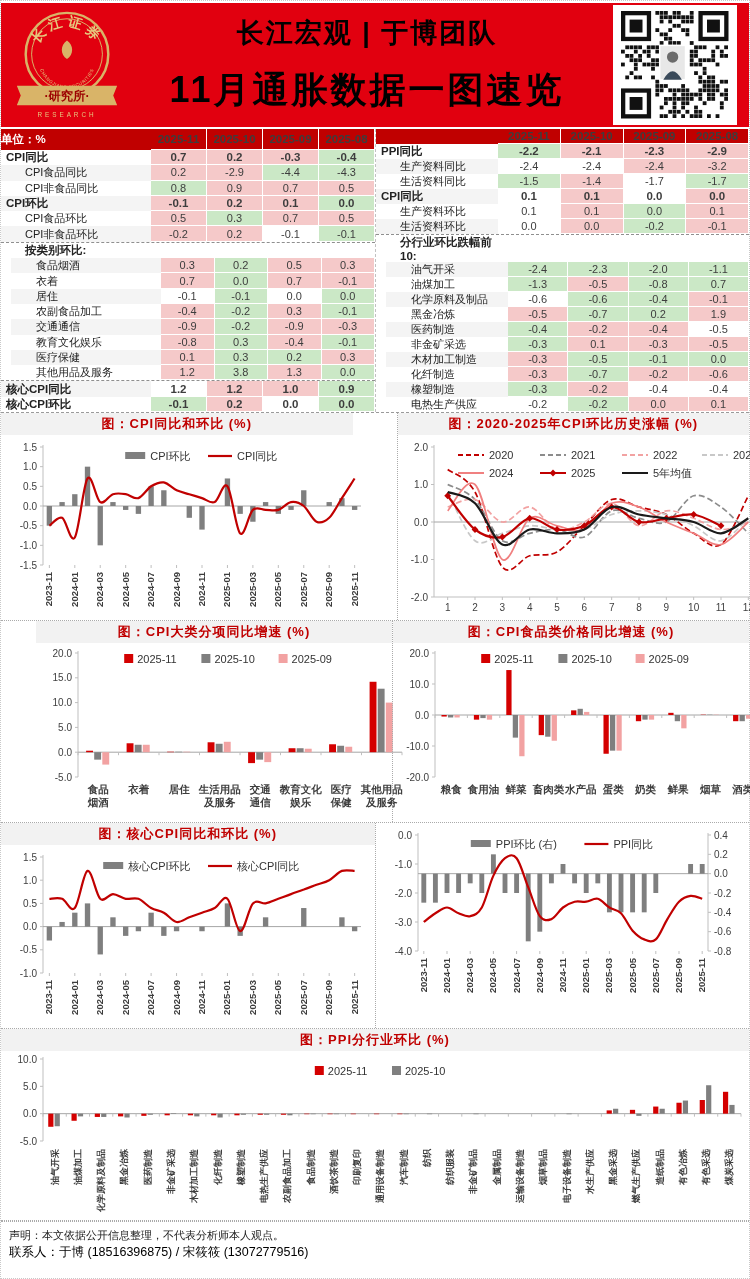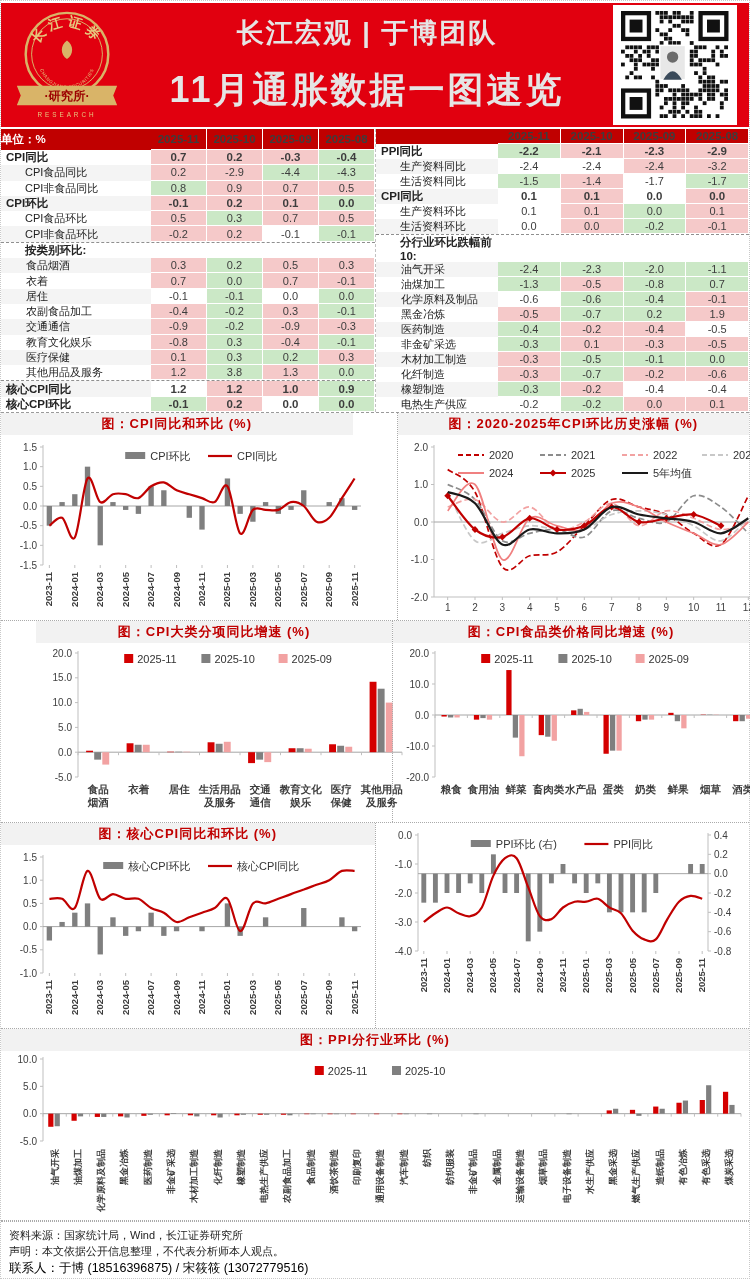--- a/index.html
+++ b/index.html
@@ -6,40 +6,40 @@
   body {
     width: 750px; height: 1279px; margin: 0; background: #fff;
     font-family: "Liberation Sans", "DejaVu Sans", sans-serif;
     overflow: hidden;
   }
   .poster { width: 750px; height: 1279px; display: flex; flex-direction: column; background: #fff; border: 1px dotted #c9c9c9; }
 
   
   .banner { height: 128px; background: #E1000F; display: flex; align-items: center; padding: 4px 8px; border-top: 2px solid #fff; border-bottom: 2px solid #fff; }
   .logo-box { width: 116px; height: 120px; flex: 0 0 auto; display:flex; align-items:center; justify-content:center; }
-  .titles { flex: 1; text-align: center; color: #e5e5e5; }
+  .titles { flex: 1; text-align: center; color: #000000; }
   .team-line { font-size: 27px; font-weight: bold; letter-spacing: 2px; }
   .main-title { font-size: 36px; font-weight: bold; letter-spacing: 3px; margin-top: 15px; }
   .qr-box { width: 132px; height: 120px; flex: 0 0 auto; display:flex; align-items:center; justify-content:center; }
 
   
   .table-wrap { height: 284px; display: flex; border-bottom: 1px dashed #9a9a9a; background:#fff; }
   .half { width: 375px; display: flex; flex-direction: column; }
   .half-r { border-left: 1px dashed #c2c2c2; }
   .thead { height: 21px; background: #C00000; color: #fff; font-weight: bold; font-size: 11.5px; display: flex; align-items: stretch; }
   .thead .tlabel { display:flex; align-items:center; }
   .thead .tcell { display:flex; align-items:center; justify-content:center; }
   .trow { flex: 1; display: flex; align-items: stretch; font-size: 11px; color: #222; }
   .trow.sep { border-top: 1px dashed #8f8f8f; }
   .trow.bold { font-weight: bold; font-size: 11.5px; }
   .tlabel { display: flex; align-items: center; }
   .half-l .tlabel { width: 150px; }
   .half-r .tlabel { width: 122px; }
   .trow:nth-child(odd) .tlabel { background: #F4F4F4; }
-  .ind0 { padding-left: 5px; } .ind1 { padding-left: 24px; } .ind2 { padding-left: 25px; }
+  .ind0 { padding-left: 5px; } .ind1 { padding-left: 24px; } .ind2 { padding-left: 25px; margin-left: 10px; }
   .tcell { flex: 1; display: flex; align-items: center; justify-content: center; color:#3d3d3d; border-right: 1px solid #fff; border-bottom: 1px solid #fff; }
   .trow .tcell:first-of-type { border-left: 1px dashed #c2c2c2; }
   .bg-p { background: #F5C9C9; } .bg-g { background: #CBE8C6; } .bg-w { background: #fff; }
 
   
   .chart-row { display: flex; border-bottom: 1px dotted #aaa; }
   .row-a { height: 208px; gap: 44px; } .row-b { height: 202px; padding-left: 35px; } .row-c { height: 206px; } .row-d { height: 192px; }
   .panel { flex: 1; display: flex; flex-direction: column; min-width: 0; }
   .panel + .panel { border-left: 1px dotted #aaa; }
   .ptitle { height: 22px; background: #F2F2F2; color: #C00000; font-weight: bold; font-size: 13px; display: flex; align-items: center; justify-content: center; letter-spacing: 1px; }
@@ -1107,18 +1107,17 @@
           <text x="728.3666666666667" y="98" dy="3" transform="rotate(-90 728.3666666666667 98)" text-anchor="end" font-size="9" font-weight="bold" fill="#3d3d3d">煤炭采选</text>
           <rect x="313.8" y="15" width="9" height="9" fill="#D40000"></rect>
           <text x="326.8" y="24" font-size="11" fill="#333">2025-11</text>
           <rect x="391" y="15" width="9" height="9" fill="#7F7F7F"></rect>
           <text x="404" y="24" font-size="11" fill="#333">2025-10</text>
         </svg>
     </div>
   </section>
 
   <footer class="footer">
-    <div class="foot-line">资料来源：国家统计局，Wind，长江证券研究所</div>
     <div class="foot-line">声明：本文依据公开信息整理，不代表分析师本人观点。</div>
     <div class="foot-contact">联系人：于博 (18516396875) / 宋筱筱 (13072779516)</div>
   </footer>
 
 </div>
 
 </body></html>

